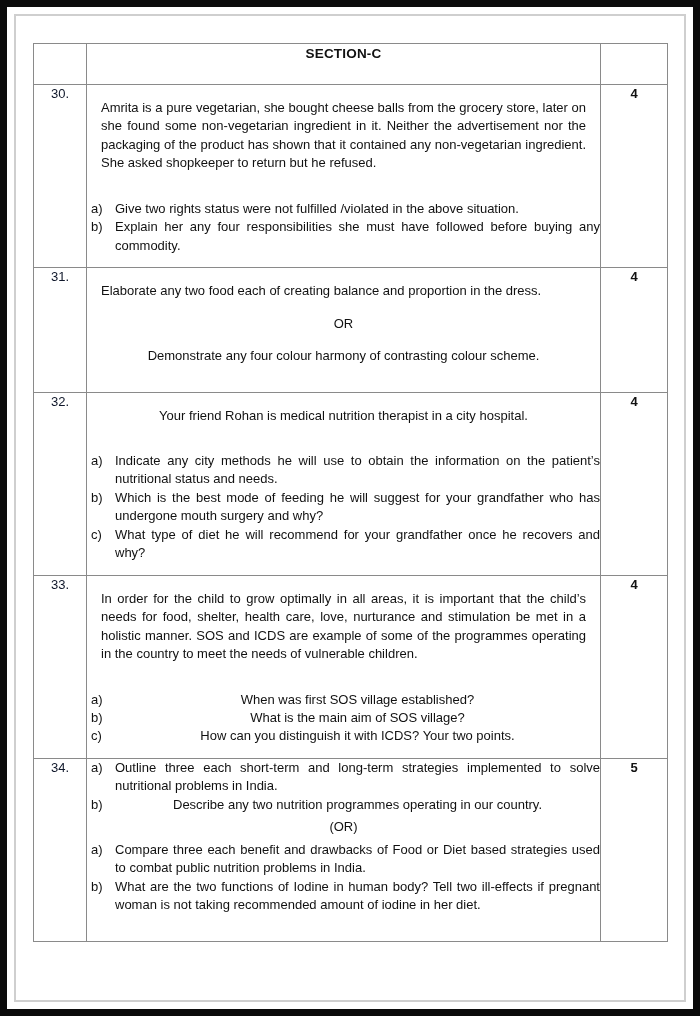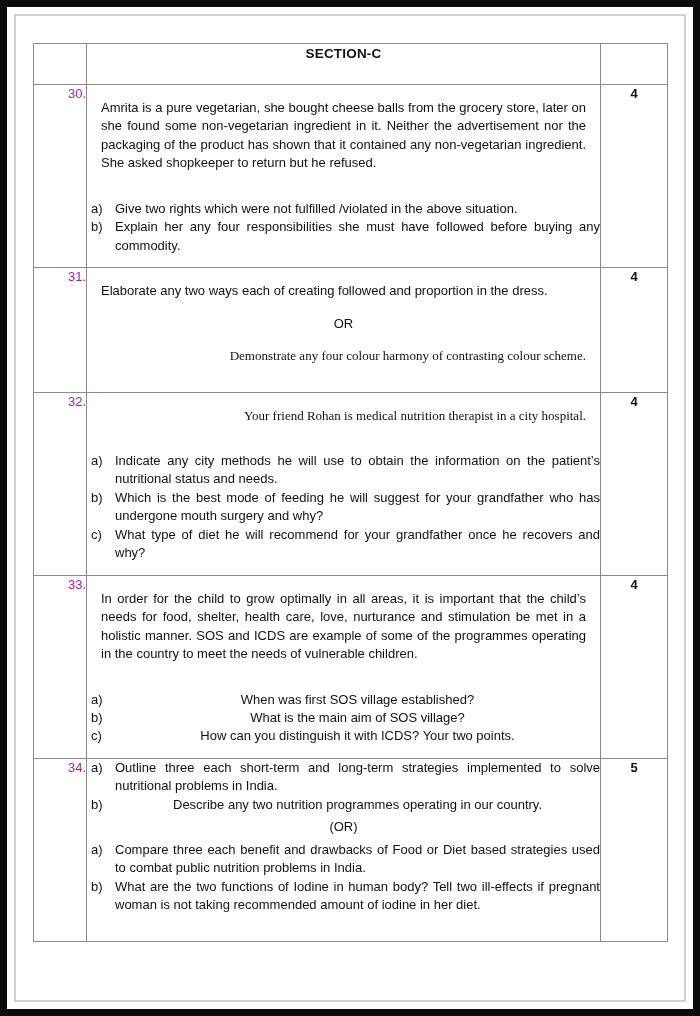--- a/index.html
+++ b/index.html
@@ -68,22 +68,22 @@
   }
   .section-title {
     font-size: 13.5px;
     font-weight: bold;
     letter-spacing: 0.2px;
     color: #111111;
   }
 
   .qnum {
     font-size: 13px;
-    color: #a21caf;
-    text-align: right;
+    color: #0f172a;
+    text-align: center;
     padding: 8px 9px 0 0;
     line-height: 1.35;
   }
   .marks {
     font-size: 13px;
     font-weight: bold;
     color: #111111;
     text-align: center;
     padding: 8px 0 0 0;
     line-height: 1.35;
@@ -91,21 +91,21 @@
   .qbody {
     font-size: 13px;
     color: #111111;
     line-height: 1.42;
     padding: 8px 10px 10px 11px;
   }
   .para {
     text-align: justify;
     margin: 14px;
   }
-  .para.plain { text-align: right; font-family: Liberation Serif, serif; }
+  .para.plain { text-align: center; }
   .spacer { height: 13px; }
   .or-line {
     text-align: center;
     margin: 4px;
   }
   ol.sublist {
     list-style: none;
     margin: 0;
     padding: 0;
   }
@@ -153,36 +153,36 @@
         </tr>
 
         <tr>
           <td class="qnum">30.</td>
           <td class="qbody">
             <p class="para">Amrita is a pure vegetarian, she bought cheese balls from the grocery store, later on she found some non-vegetarian ingredient in it. Neither the advertisement nor the packaging of the product has shown that it contained any non-vegetarian ingredient. She asked shopkeeper to return but he refused.</p>
             <div class="spacer"></div>
             <ol class="sublist">
               <li>
                 <span class="marker">a)</span>
-                <span class="itext">Give two rights which were not fulfilled /violated in the above situation.</span>
+                <span class="itext">Give two rights status were not fulfilled /violated in the above situation.</span>
               </li>
               <li>
                 <span class="marker">b)</span>
                 <span class="itext">Explain her any four responsibilities she must have followed before buying any commodity.</span>
               </li>
             </ol>
             <div class="tail-pad"></div>
           </td>
           <td class="marks">4</td>
         </tr>
 
         <tr>
           <td class="qnum">31.</td>
           <td class="qbody">
-            <p class="para">Elaborate any two ways each of creating followed and proportion in the dress.</p>
+            <p class="para">Elaborate any two food each of creating balance and proportion in the dress.</p>
             <p class="or-line">OR</p>
             <p class="para plain">Demonstrate any four colour harmony of contrasting colour scheme.</p>
             <div class="tail-pad"></div>
           </td>
           <td class="marks">4</td>
         </tr>
 
         <tr>
           <td class="qnum">32.</td>
           <td class="qbody">

